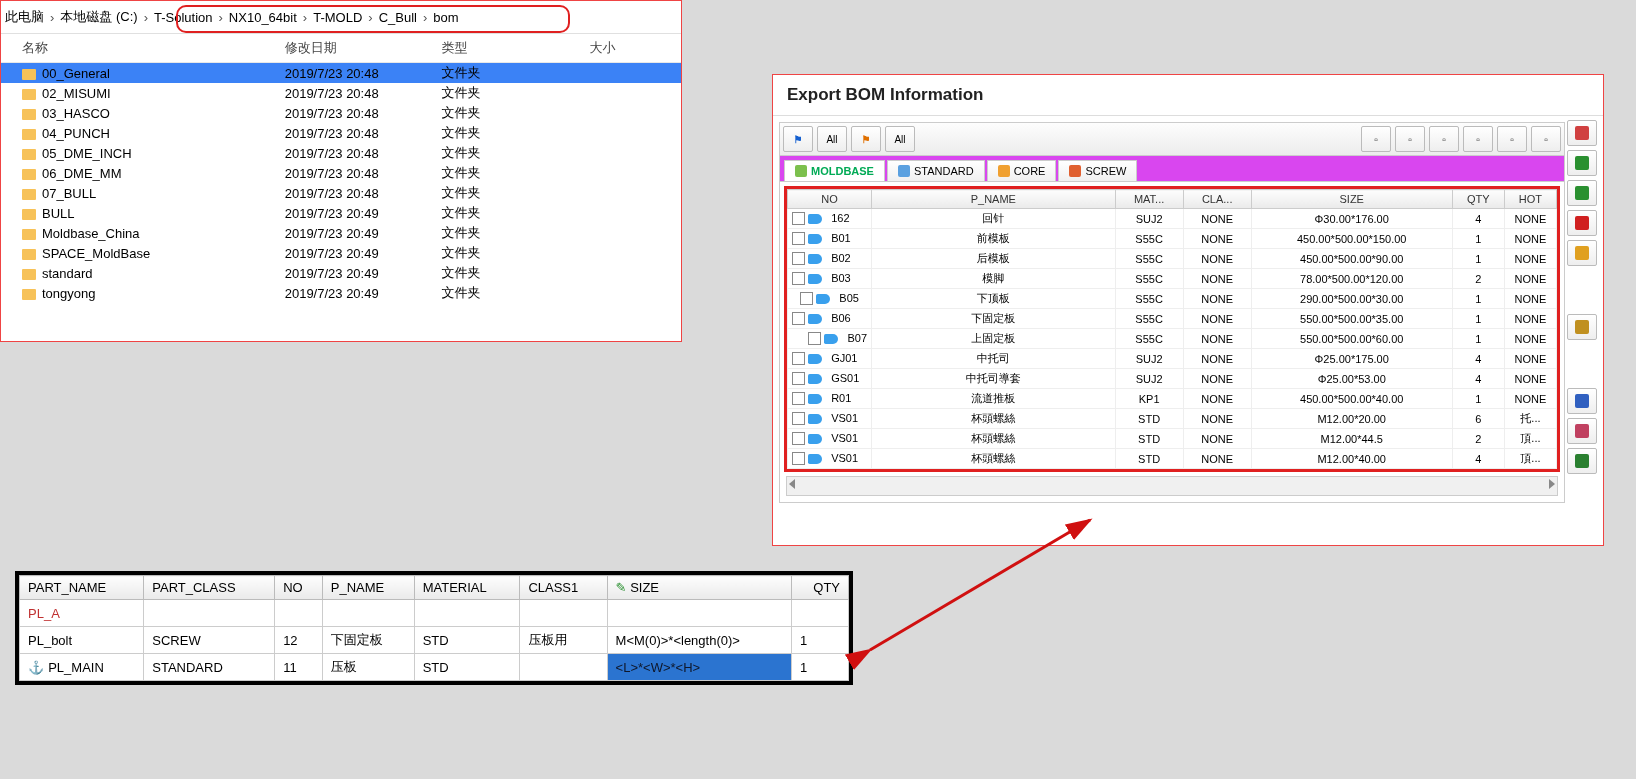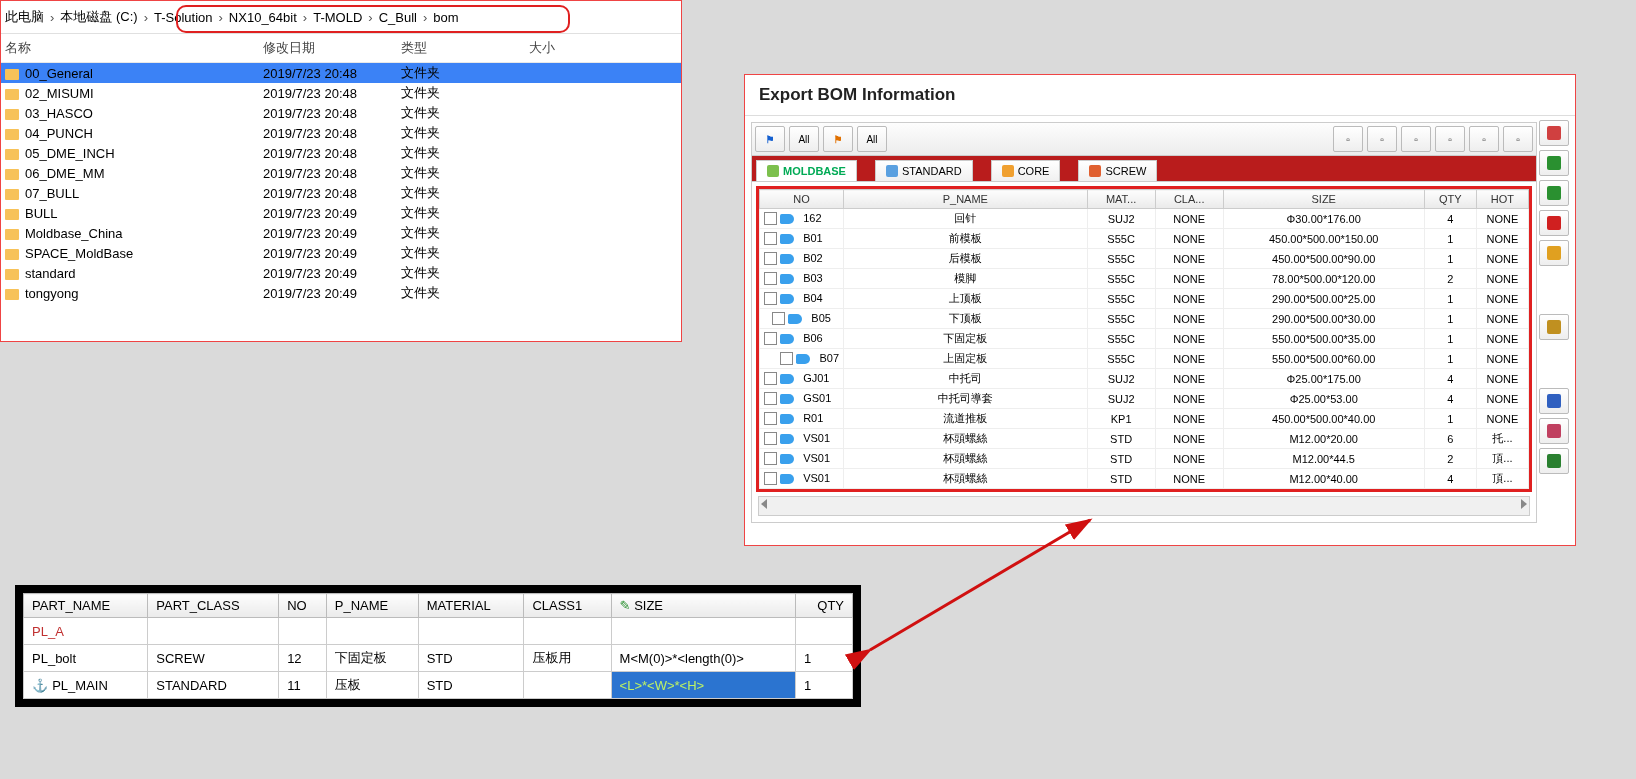--- a/index.html
+++ b/index.html
@@ -3,55 +3,55 @@
 <meta charset="utf-8">
 <style>
 body{margin:0;font-family:"Microsoft YaHei",Arial,sans-serif;font-size:12px;background:#dadada;width:1636px;height:779px;position:relative;overflow:hidden}
 .panel{position:absolute;background:#fff;border:1px solid #ef4444}
 
 .explorer{left:0;top:0;width:680px;height:340px}
 .breadcrumb{height:32px;display:flex;align-items:center;padding:0 4px;border-bottom:1px solid #e0e0e0;font-size:13px}
 .breadcrumb .sep{margin:0 6px;color:#555}
 .bc-hl{position:absolute;left:175px;top:4px;width:390px;height:24px;border:2px solid #e02020;border-radius:10px;pointer-events:none}
 .fl-head{display:flex;border-bottom:1px solid #e8e8e8;height:28px;align-items:center;color:#444;font-size:13px}
-.fl-head>div,.fl-row>div{padding:0 4px}
+.fl-head>div,.fl-row>div{padding:0 21px}
 .c-name{width:250px}.c-date{width:130px}.c-type{width:120px}.c-size{width:80px}
 .fl-row{display:flex;height:20px;align-items:center;font-size:13px}
 .fl-row.sel{background:#3b82f6}
 .fld-ico{display:inline-block;width:14px;height:11px;background:#f7c259;border-radius:1px;margin-right:6px;vertical-align:middle}
 
-.bom{left:744px;top:74px;width:830px;height:470px}
+.bom{left:772px;top:74px;width:830px;height:470px}
 .bom-title{padding:10px 14px;font-size:17px;font-weight:600;color:#222;border-bottom:1px solid #ddd}
 .bom-body{display:flex}
 .bom-main{flex:1;border:1px solid #ccc;margin:6px 0 6px 6px;background:#fff}
 .bom-tb{display:flex;gap:4px;padding:3px;border-bottom:1px solid #ccc;background:linear-gradient(#fdfdfd,#ececec)}
 .tbtn{width:28px;height:24px;border:1px solid #bbb;border-radius:2px;background:linear-gradient(#fff,#eee);display:flex;align-items:center;justify-content:center;font-size:10px;cursor:pointer}
 .tbtn.flag-blue{color:#1560d0;font-weight:bold}
 .tbtn.flag-org{color:#e07000;font-weight:bold}
-.tabs{display:flex;padding:4px 4px 0;gap:18px;background:#b91c1c;border-bottom:1px solid #ccc}
+.tabs{display:flex;padding:4px 4px 0;gap:2px;background:#d946ef;border-bottom:1px solid #ccc}
 .tab{padding:4px 10px;border:1px solid #ccc;border-bottom:none;background:linear-gradient(#fff,#f0f0f0);font-size:11px;display:flex;align-items:center;gap:4px;cursor:pointer}
 .tab.act{background:#fff;font-weight:bold;color:#0a5}
 .tab-ico{width:12px;height:12px;border-radius:2px}
 .tbl-wrap{border:3px solid #e02020;margin:4px;overflow:hidden}
 .grid{width:100%;border-collapse:collapse;font-size:11px}
 .grid th{background:linear-gradient(#fdfdfd,#eaeaea);border:1px solid #ccc;padding:3px 4px;font-weight:normal;color:#333}
 .grid td{border:1px solid #eee;padding:1px 4px;text-align:center;height:17px}
 .chk{width:11px;height:11px;border:1px solid #888;display:inline-block;vertical-align:middle}
 .tag-ico{display:inline-block;width:14px;height:10px;background:#39a0ed;border-radius:2px 6px 6px 2px;vertical-align:middle;margin-left:3px}
 .scroll-h{height:18px;border:1px solid #ccc;background:#f0f0f0;margin:2px 6px 6px;position:relative}
 .scroll-h::after{content:'';position:absolute;right:2px;top:2px;width:0;height:0;border-left:6px solid #888;border-top:5px solid transparent;border-bottom:5px solid transparent}
 .scroll-h::before{content:'';position:absolute;left:2px;top:2px;width:0;height:0;border-right:6px solid #888;border-top:5px solid transparent;border-bottom:5px solid transparent}
 .side{width:34px;padding:4px 2px;display:flex;flex-direction:column;gap:4px}
 .sbtn{width:28px;height:24px;border:1px solid #bbb;border-radius:2px;background:linear-gradient(#fff,#eee);display:flex;align-items:center;justify-content:center;cursor:pointer}
 
-.bwrap{position:absolute;left:15px;top:585px;width:830px;border:8px solid #000000}
+.bwrap{position:absolute;left:15px;top:571px;width:830px;border:4px solid #000000}
 .bgrid{width:100%;border-collapse:collapse;font-size:13px;background:#fff}
 .bgrid th{background:linear-gradient(#fdfdfd,#eaeaea);border:1px solid #bbb;padding:4px 8px;font-weight:normal;text-align:left}
 .bgrid td{border:1px solid #ccc;padding:3px 8px;height:20px}
-.sel-cell{background:#2b74d0;color:#bef264}
+.sel-cell{background:#2b74d0;color:#0f172a}
 .anchor{color:#777;margin-right:4px}
 
 .arrow{position:absolute;pointer-events:none}
 .arrow svg{overflow:visible}
 </style>
 </head>
 <body>
 
 <div class="panel explorer">
   <div class="breadcrumb" id="bc">
@@ -220,29 +220,20 @@
                 <td>1</td>
                 <td>NONE</td>
               </tr>
               <tr>
                 <td style="text-align:left"><span class="chk"></span><span class="tag-ico"></span> &nbsp; B03</td>
                 <td>模脚</td>
                 <td>S55C</td>
                 <td>NONE</td>
                 <td>78.00*500.00*120.00</td>
                 <td>2</td>
-                <td>NONE</td>
-              </tr>
-              <tr>
-                <td style="text-align:left"><span class="chk"></span><span class="tag-ico"></span> &nbsp; B04</td>
-                <td>上顶板</td>
-                <td>S55C</td>
-                <td>NONE</td>
-                <td>290.00*500.00*25.00</td>
-                <td>1</td>
                 <td>NONE</td>
               </tr>
               <tr>
                 <td style="text-align:center"><span class="chk"></span><span class="tag-ico"></span> &nbsp; B05</td>
                 <td>下顶板</td>
                 <td>S55C</td>
                 <td>NONE</td>
                 <td>290.00*500.00*30.00</td>
                 <td>1</td>
                 <td>NONE</td>

